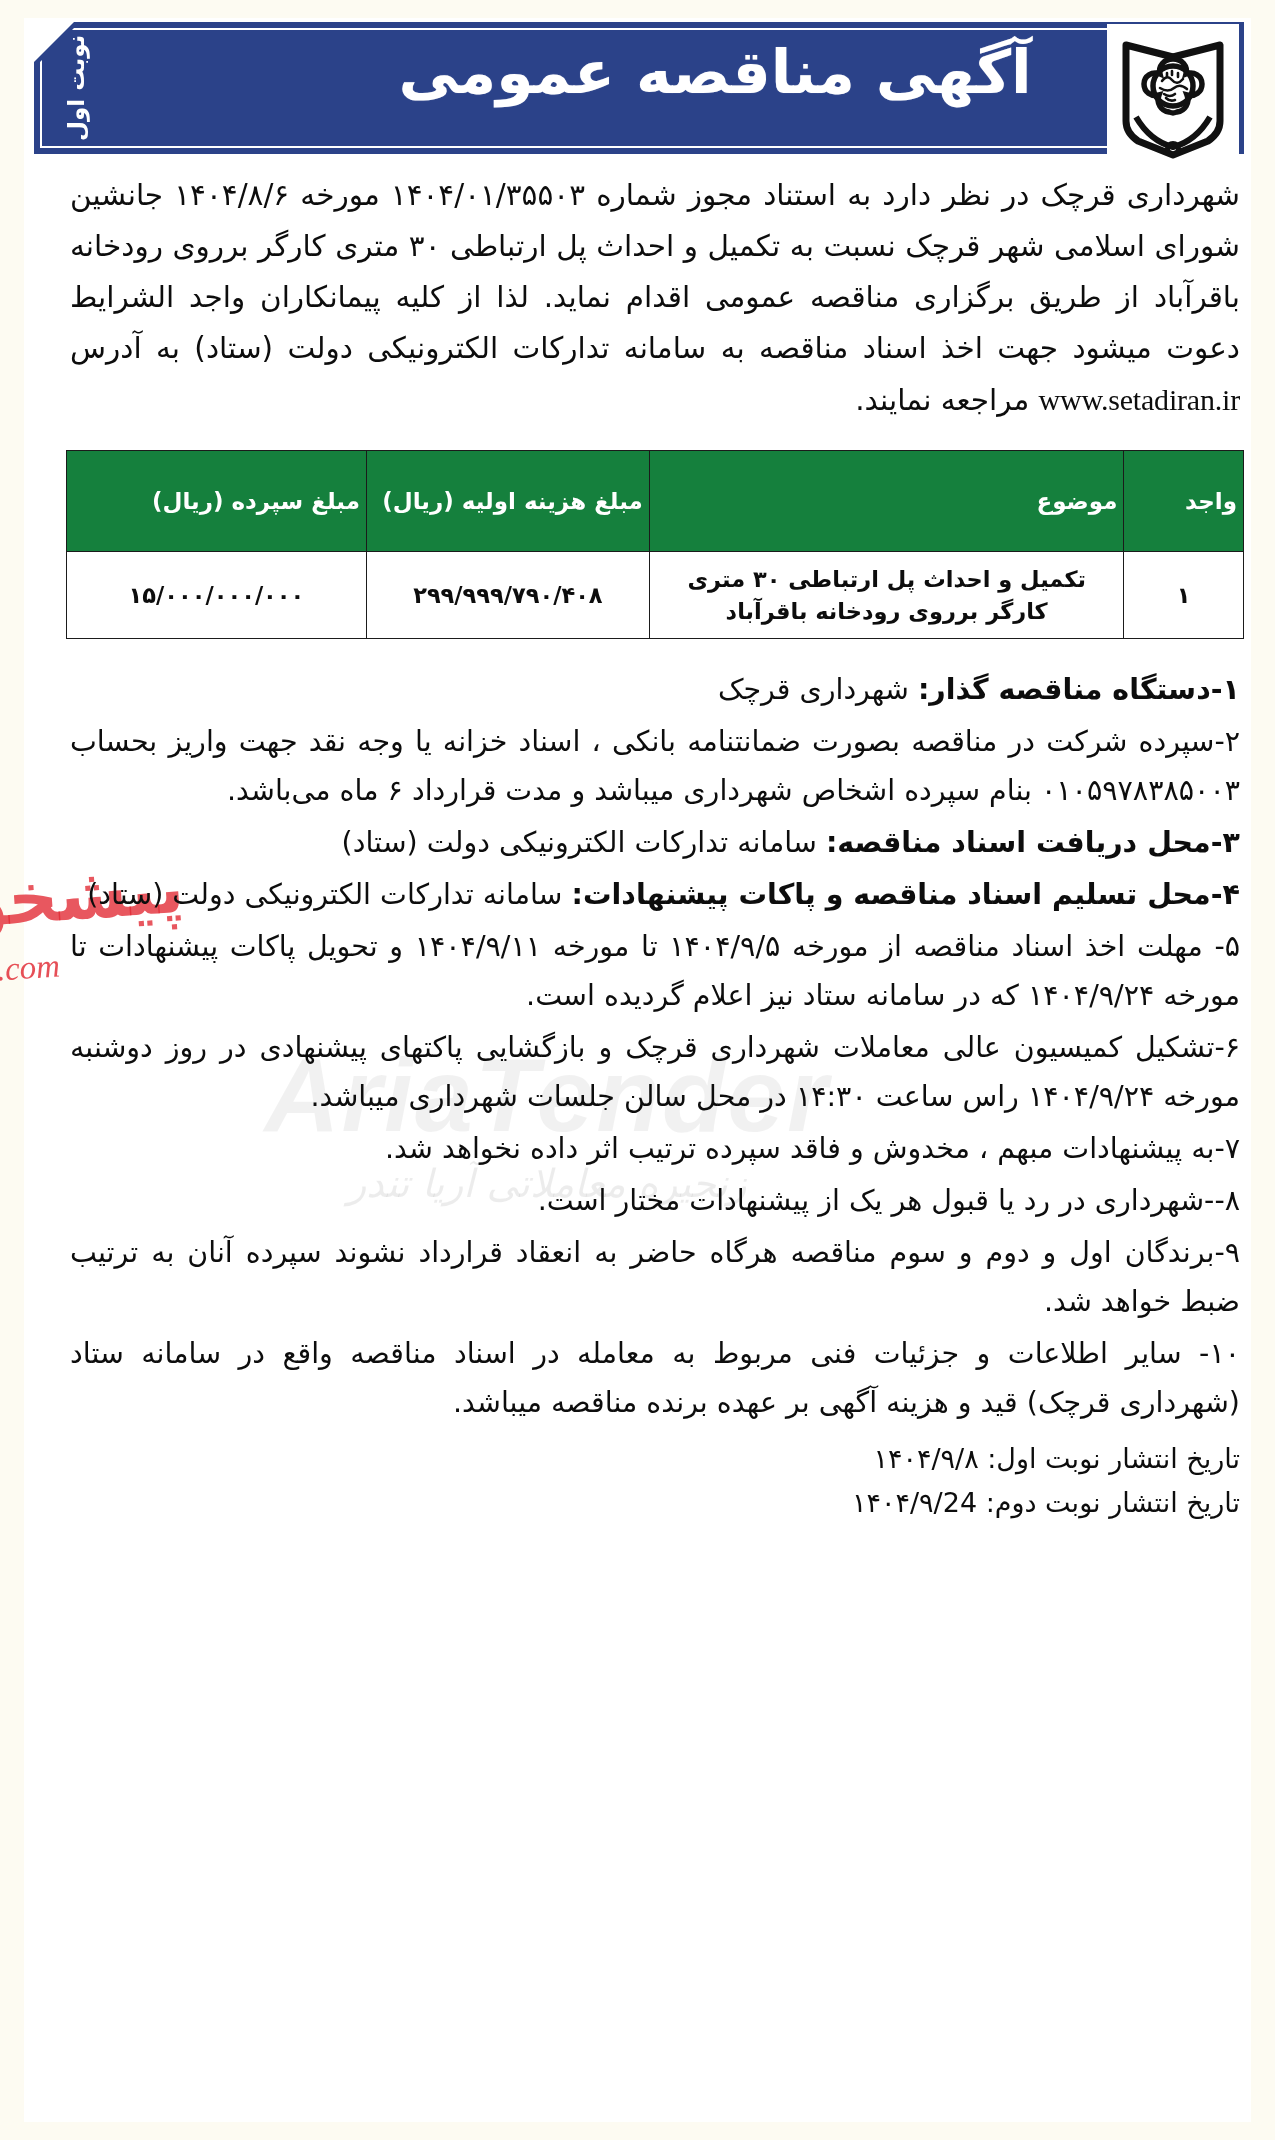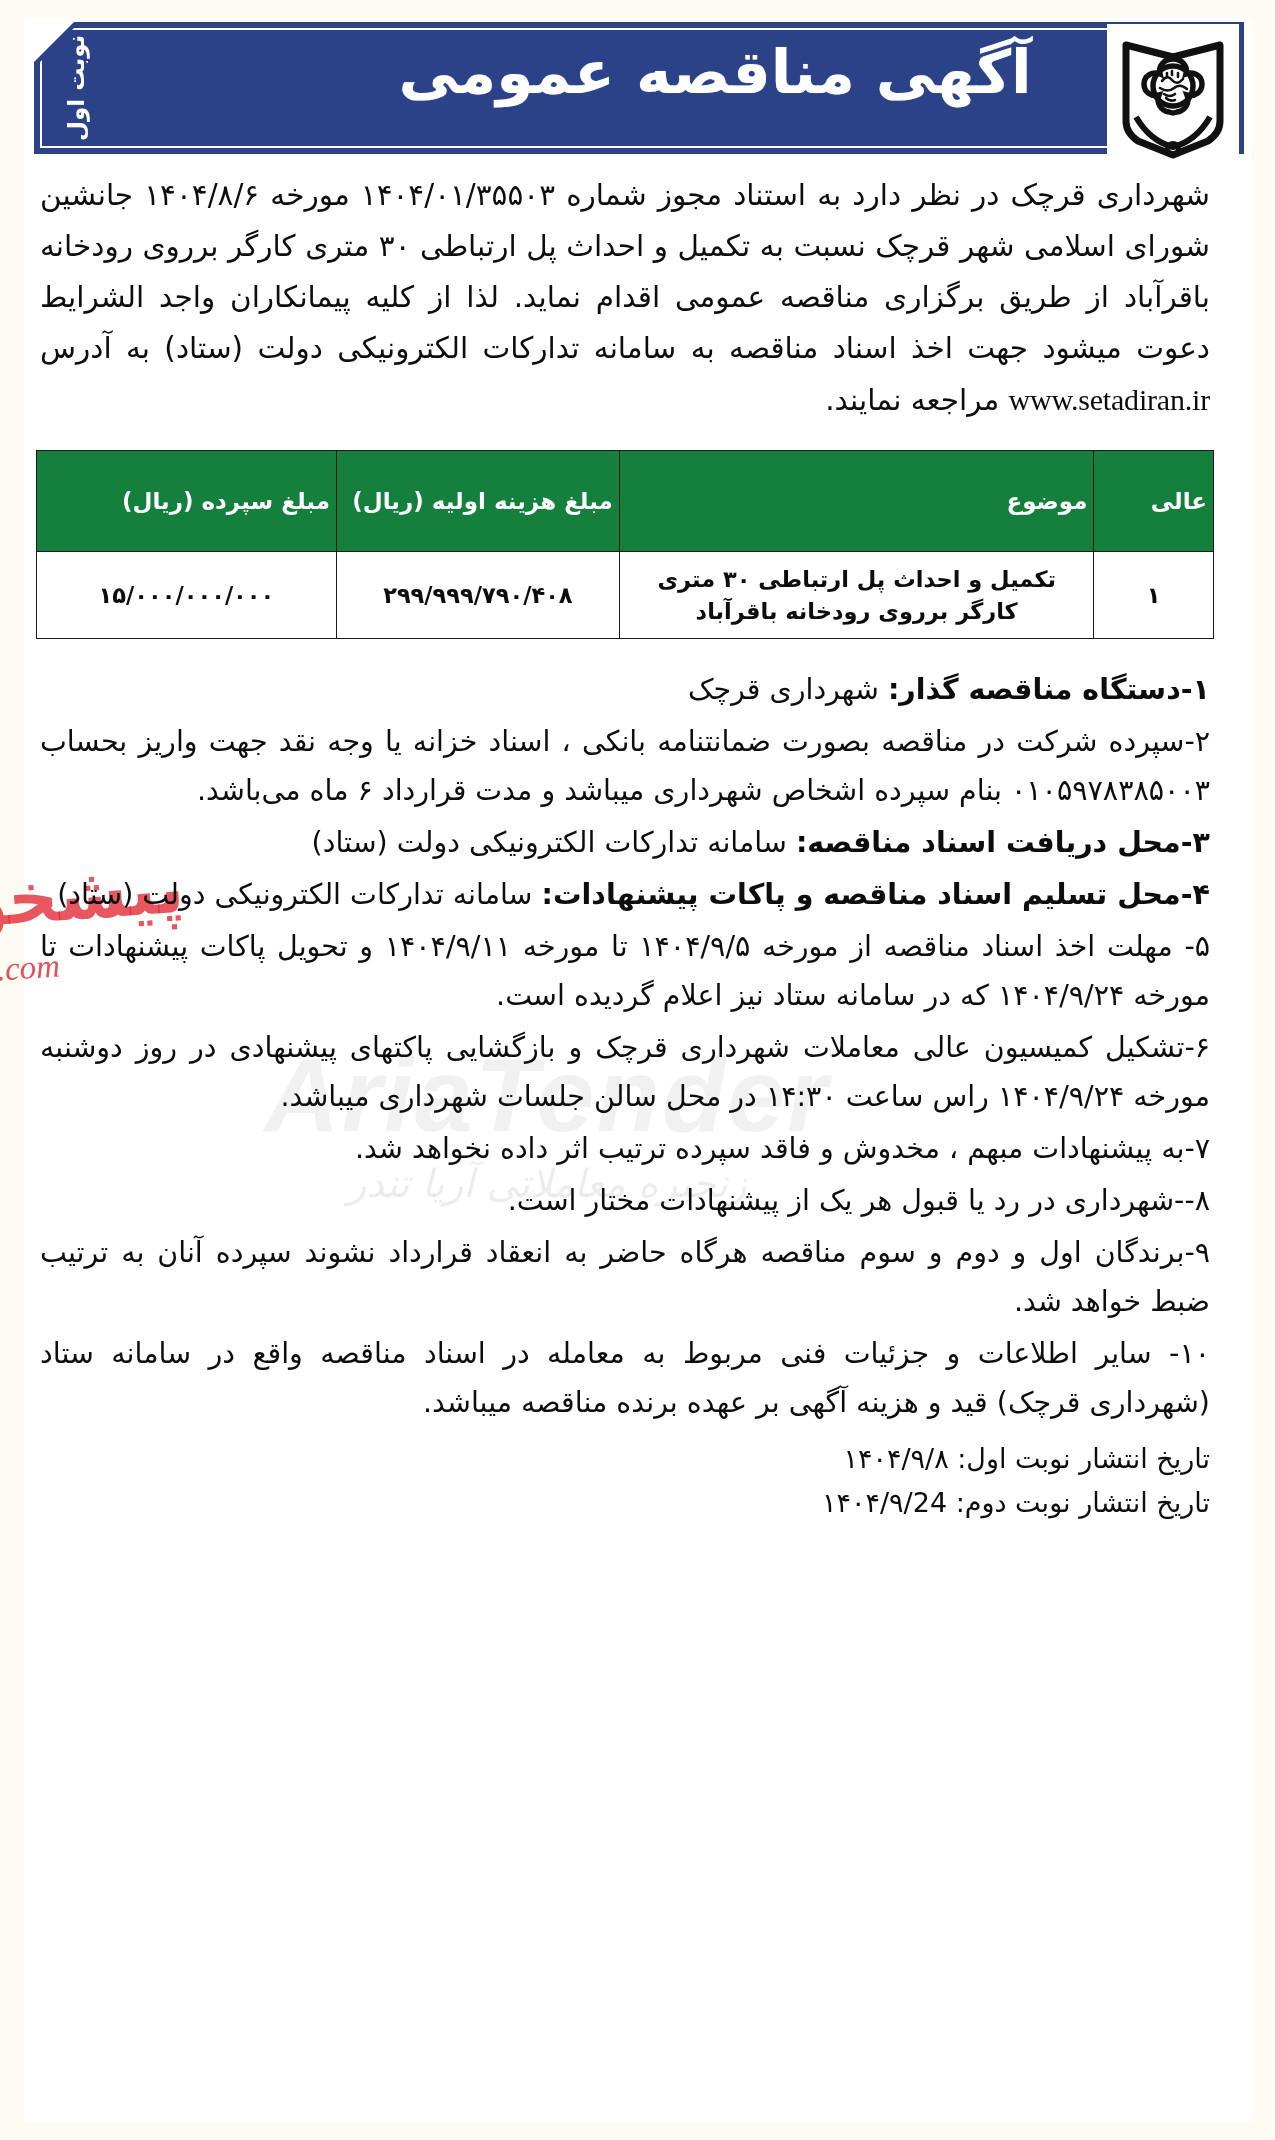--- a/index.html
+++ b/index.html
@@ -94,21 +94,21 @@
     background: #FFFFFF;
     display: flex;
     align-items: center;
     justify-content: center;
   }
   .logo-box svg { display: block; }
 
   
   .content {
     position: absolute;
-    left: 34px;
+    left: 64px;
     top: 170px;
     width: 1182px;
     direction: rtl;
     text-align: justify;
     color: #0d0d0d;
   }
   .intro {
     font-size: 29.5px;
     line-height: 1.73;
     text-align: justify;
@@ -305,21 +305,21 @@
     </div>
 
     <div class="content">
 
       <p class="intro"><span>شهرداری قرچک در نظر دارد به استناد مجوز شماره ۱۴۰۴/۰۱/۳۵۵۰۳ مورخه ۱۴۰۴/۸/۶ جانشین شورای اسلامی شهر قرچک نسبت به تکمیل و احداث پل ارتباطی ۳۰ متری کارگر برروی رودخانه باقرآباد از طریق برگزاری مناقصه عمومی اقدام نماید. لذا از کلیه پیمانکاران واجد الشرایط دعوت میشود جهت اخذ اسناد مناقصه به سامانه تدارکات الکترونیکی دولت (ستاد) به آدرس </span><span class="url">www.setadiran.ir</span><span> مراجعه نمایند.</span></p>
 
       <div class="tbl-wrap">
         <table class="tender">
           <thead>
             <tr>
-              <th class="col-radif">عالی</th>
+              <th class="col-radif">واجد</th>
               <th class="col-mozoo">موضوع</th>
               <th class="col-bar">مبلغ هزینه اولیه (ریال)</th>
               <th class="col-sepord">مبلغ سپرده (ریال)</th>
             </tr>
           </thead>
           <tbody>
             <tr>
               <td>۱</td>
               <td>تکمیل و احداث پل ارتباطی ۳۰ متری کارگر برروی رودخانه باقرآباد</td>
               <td>۲۹۹/۹۹۹/۷۹۰/۴۰۸</td>

